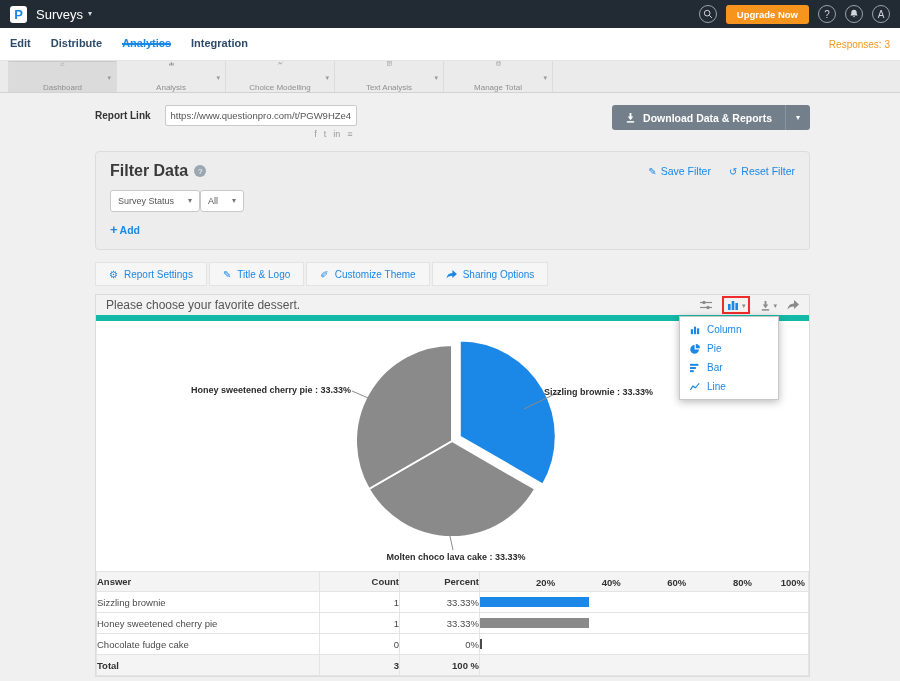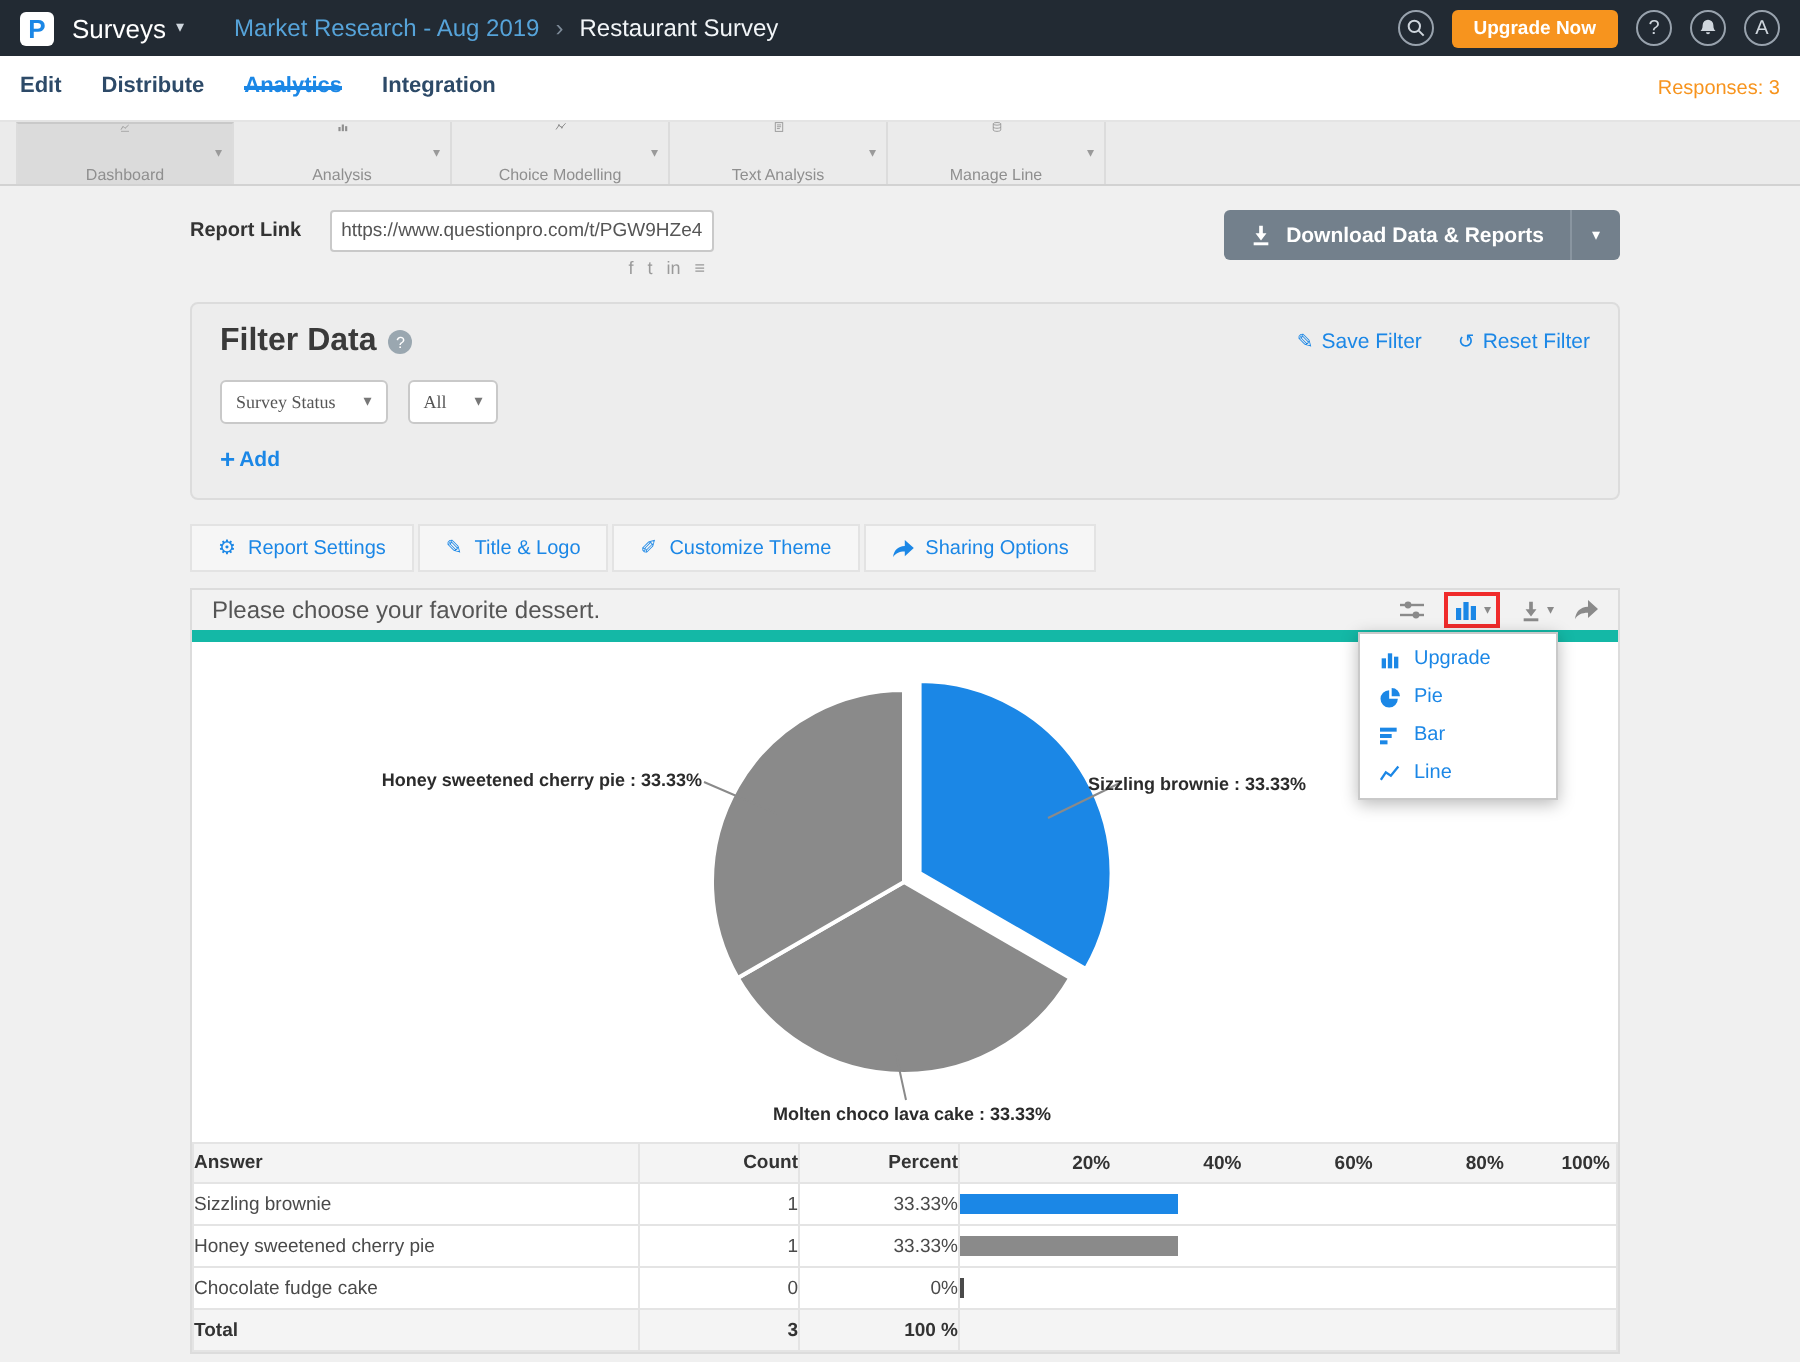--- a/index.html
+++ b/index.html
@@ -46,21 +46,21 @@
   .dl-main{background:#73808c;color:#fff;font-size:10.5px;font-weight:bold;border:none;height:25px;padding:0 13px;border-radius:3px 0 0 3px;display:flex;align-items:center;gap:7px;font-family:inherit;cursor:pointer;}
   .dl-caret{background:#73808c;border:none;border-left:1px solid #8995a0;width:25px;height:25px;border-radius:0 3px 3px 0;color:#fff;font-size:8px;cursor:pointer;}
 
   .filter-panel{margin-top:12px;background:#ededed;border:1px solid #dcdcdc;border-radius:4px;padding:10px 14px 12px;}
   .filter-head{display:flex;align-items:center;}
   .filter-title{font-size:16px;font-weight:bold;color:#3a3a3a;}
   .help-dot{width:12px;height:12px;border-radius:50%;background:#9aa7b0;color:#fff;font-size:8px;display:flex;align-items:center;justify-content:center;margin-left:6px;cursor:pointer;}
   .filter-links{margin-left:auto;display:flex;gap:18px;}
   .flink{color:#1b87e6;font-size:10.5px;display:flex;align-items:center;gap:4px;cursor:pointer;}
   .flink .ficon{font-size:10px;}
-  .selects-row{display:flex;gap:10px;margin-top:10px;font-family:Liberation Serif, serif;}
+  .selects-row{display:flex;margin-top:10px;}
   .select{background:#fff;border:1px solid #c9c9c9;border-radius:3px;height:22px;display:flex;align-items:center;font-size:9px;color:#555;padding:0 7px;gap:14px;cursor:pointer;}
   .select .caret{color:#777;}
   .add-link{margin-top:10px;display:inline-flex;align-items:center;gap:2px;color:#1b87e6;font-size:10.5px;font-weight:bold;cursor:pointer;}
   .add-plus{font-size:13px;font-weight:bold;}
 
   .settings-tabs{margin-top:12px;display:flex;gap:2px;}
   .stab{background:#f6f6f6;border:1px solid #e3e3e3;padding:0 13px;height:24px;display:flex;align-items:center;gap:6px;color:#1b87e6;font-size:10px;cursor:pointer;}
   .stab .sicon{font-size:10px;}
 
   
@@ -100,25 +100,20 @@
 <body>
 
 <header class="topbar">
   <div class="logo">
       <span>P</span>
     </div>
   <div class="product">
     <span>Surveys</span>
     <span class="caret">▾</span>
   </div>
-  <div class="breadcrumb">
-    <span class="bc-parent">Market Research - Aug 2019</span>
-    <span class="bc-sep">›</span>
-    <span class="bc-current">Restaurant Survey</span>
-  </div>
   <div class="tb-spacer"></div>
   <div class="tb-circle">
     <svg viewBox="0 0 12 12" width="10" height="10">
         <circle cx="5" cy="5" r="3.4" fill="none" stroke="#cfd6dd" stroke-width="1.2"></circle>
         <line x1="7.6" y1="7.6" x2="10.6" y2="10.6" stroke="#cfd6dd" stroke-width="1.2"></line>
       </svg>
   </div>
   <button class="upgrade">Upgrade Now</button>
   <div class="tb-circle">
       <span>?</span>
@@ -178,21 +173,21 @@
       </svg>
     <span class="tab-label">Text Analysis</span>
     <span class="caret">▾</span>
   </div>
   <div class="tab">
     <svg viewBox="0 0 14 12" width="13" height="11">
         <ellipse cx="7" cy="2.2" rx="4.5" ry="1.6" fill="none" stroke="#8f8f8f" stroke-width="1"></ellipse>
         <path d="M2.5 2.2v7.4c0 .9 2 1.6 4.5 1.6s4.5-.7 4.5-1.6V2.2" fill="none" stroke="#8f8f8f" stroke-width="1"></path>
         <path d="M2.5 5.9c0 .9 2 1.6 4.5 1.6s4.5-.7 4.5-1.6" fill="none" stroke="#8f8f8f" stroke-width="1"></path>
       </svg>
-    <span class="tab-label">Manage Line</span>
+    <span class="tab-label">Manage Total</span>
     <span class="caret">▾</span>
   </div>
 </div>
 
 <div class="content">
 
   <div class="report-row">
     <span class="report-label">Report Link</span>
     <div class="link-col">
       <input class="report-input" type="text" value="https://www.questionpro.com/t/PGW9HZe4" style="">
@@ -304,21 +299,21 @@
       </div>
     </div>
 
     <div class="chart-menu">
       <div class="chart-menu-item">
         <svg viewBox="0 0 12 12" width="10" height="10">
             <rect x="1" y="5" width="2.6" height="6" fill="#1b87e6"></rect>
             <rect x="4.7" y="2" width="2.6" height="9" fill="#1b87e6"></rect>
             <rect x="8.4" y="4" width="2.6" height="7" fill="#1b87e6"></rect>
           </svg>
-        <span>Upgrade</span>
+        <span>Column</span>
       </div>
       <div class="chart-menu-item">
         <svg viewBox="0 0 12 12" width="10" height="10">
             <path d="M5.5 6.5V1.3A5.2 5.2 0 1 0 10.7 6.5z" fill="#1b87e6"></path>
             <path d="M7 5V0a5 5 0 0 1 5 5z" fill="#1b87e6"></path>
           </svg>
         <span>Pie</span>
       </div>
       <div class="chart-menu-item">
         <svg viewBox="0 0 12 12" width="10" height="10">

